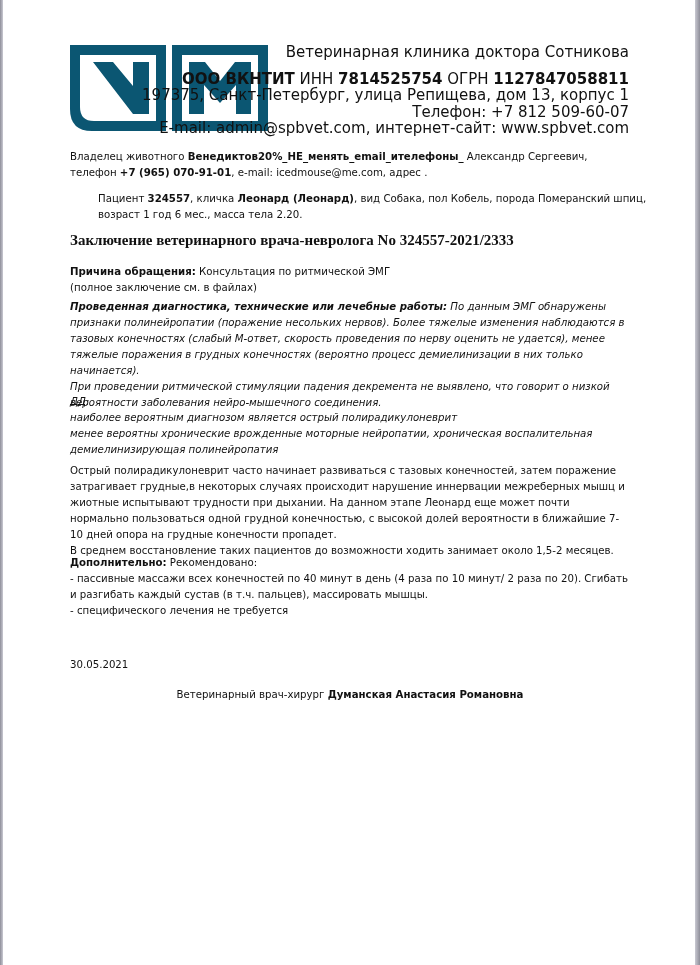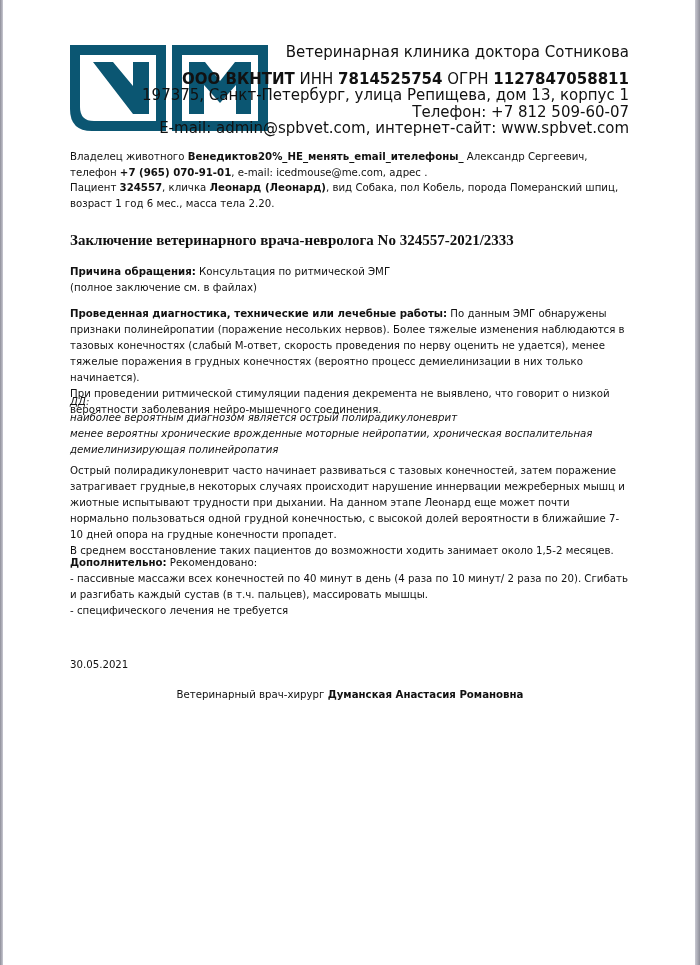--- a/index.html
+++ b/index.html
@@ -48,35 +48,35 @@
   <div>E-mail: admin@spbvet.com, интернет-сайт: www.spbvet.com</div>
 </div>
 
 <div class="block" style="top:149px;">
   <span>Владелец животного</span>
   <b>Венедиктов20%_НЕ_менять_email_ителефоны_</b>
   <span>Александр Сергеевич, телефон</span>
   <b>+7 (965) 070-91-01</b><span>, e-mail: icedmouse@me.com, адрес .</span>
 </div>
 
-<div class="block" style="top:180px;">
+<div class="block" style="top:191px;margin-left:28px;">
   <span>Пациент</span>
   <b>324557</b><span>, кличка</span>
   <b>Леонард (Леонард)</b><span>, вид Собака, пол Кобель, порода Померанский шпиц, возраст 1 год 6 мес., масса тела 2.20.</span>
 </div>
 
 <div class="title">Заключение ветеринарного врача-невролога No 324557-2021/2333</div>
 
 <div class="block" style="top:264px;">
   <b>Причина обращения:</b>
   <span>Консультация по ритмической ЭМГ</span>
   <span class="line">(полное заключение см. в файлах)</span>
 </div>
 
-<div class="block" style="top:306px;">
+<div class="block" style="top:299px;font-style:italic;">
   <b>Проведенная диагностика, технические или лечебные работы:</b>
   <span>По данным ЭМГ обнаружены признаки полинейропатии (поражение несольких нервов). Более тяжелые изменения наблюдаются в тазовых конечностях (слабый М-ответ, скорость проведения по нерву оценить не удается), менее тяжелые поражения в грудных конечностях (вероятно процесс демиелинизации в них только начинается).</span>
   <span class="line">При проведении ритмической стимуляции падения декремента не выявлено, что говорит о низкой вероятности заболевания нейро-мышечного соединения.</span>
 </div>
 
 <div class="block" style="top:394px;font-style:italic;">
   <span class="line">ДД:</span>
   <span class="line">наиболее вероятным диагнозом является острый полирадикулоневрит</span>
   <span class="line">менее вероятны хронические врожденные моторные нейропатии, хроническая воспалительная демиелинизирующая полинейропатия</span>
 </div>

